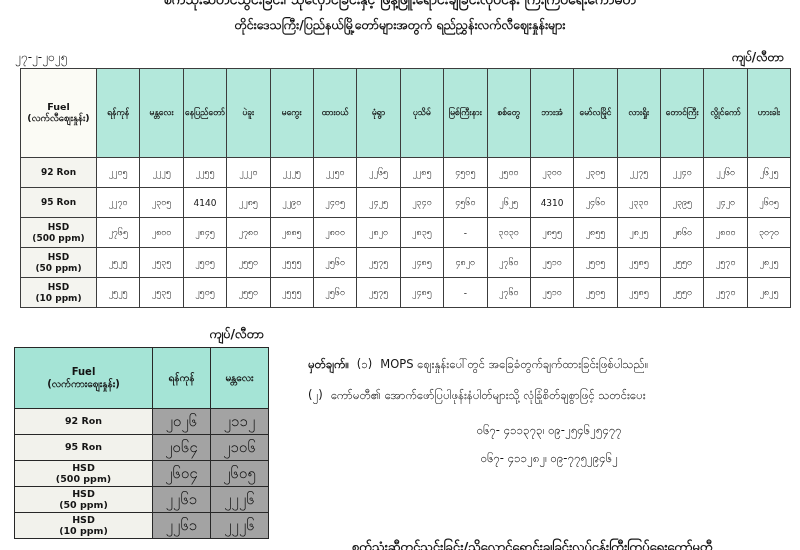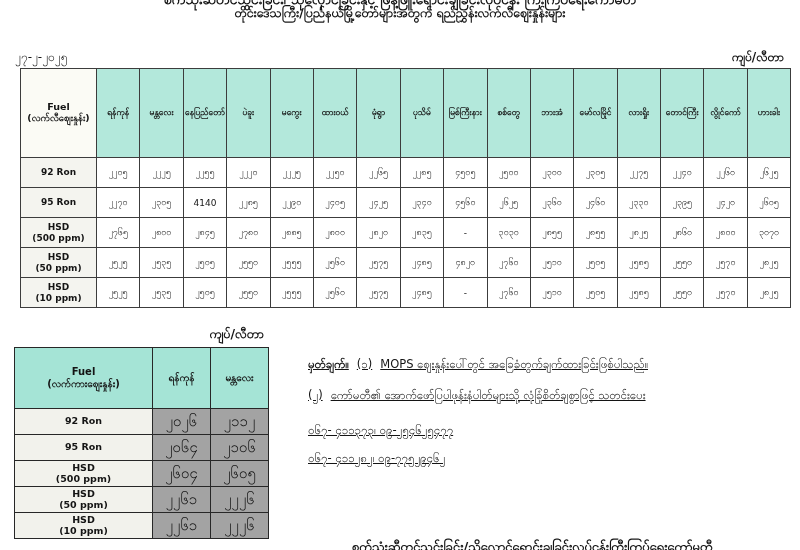--- a/index.html
+++ b/index.html
@@ -6,21 +6,21 @@
   body {
     width:800px; height:550px; position:relative; overflow:hidden;
     background:#ffffff; color:#141414;
     font-family:"DejaVu Sans", sans-serif;
   }
   .top-clip {
     position:absolute; top:-10px; left:0; right:0; text-align:center;
     font-weight:bold; font-size:14px; white-space:nowrap; overflow:hidden;
   }
   .doc-title {
-    position:absolute; top:5px; left:0; right:0; text-align:center;
+    position:absolute; top:17px; left:0; right:0; text-align:center;
     font-size:12.5px; font-weight:bold;
   }
   .date-left  { position:absolute; top:49px; left:15px;  font-size:12px; }
   .unit-right { position:absolute; top:49px; right:16px; font-size:12px; font-weight:bold; }
 
   
   table.retail {
     position:absolute; top:68px; left:20px; width:770px;
     border-collapse:collapse; table-layout:fixed;
   }
@@ -48,27 +48,27 @@
   }
   table.ws thead th {
     background:#a5e4d6; height:60px; font-size:10px; font-weight:bold; line-height:1.25;
   }
   table.ws tbody td { height:25px; background:#a3a3a3; font-size:15px; }
   table.ws tbody td.rowlabel {
     background:#f2f2ec; font-weight:bold; font-size:9.5px; line-height:1.1;
   }
 
   
-  .notes { position:absolute; left:308px; top:356px; width:488px; font-size:11.5px; line-height:1.45;text-decoration:underline; }
+  .notes { position:absolute; left:308px; top:356px; width:488px; font-size:11.5px; line-height:1.45; }
   .note-line1 { display:flex; gap:8px; }
   .note-label { font-weight:bold; flex:0 0 auto; }
   .note-num   { flex:0 0 auto; }
   .note2 { display:flex; gap:8px; margin-top:14px; }
   .note2-text div { margin-bottom:9px; }
-  .phones { margin-top:10px; text-align:left; padding-right:6px; }
+  .phones { margin-top:10px; text-align:center; padding-right:6px; }
   .phone-line { margin-bottom:11px; font-size:11.5px; }
 
   .footer-clip {
     position:absolute; bottom:-7px; left:352px; white-space:nowrap;
     font-weight:bold; font-size:13px; overflow:hidden;
   }
 </style>
 </head>
 <body>
 
@@ -152,21 +152,21 @@
         <td>၂၂၇၀</td>
         <td>၂၃၀၅</td>
         <td>4140</td>
         <td>၂၂၈၅</td>
         <td>၂၂၉၀</td>
         <td>၂၄၀၅</td>
         <td>၂၄၂၅</td>
         <td>၂၃၄၀</td>
         <td>၄၅၆၀</td>
         <td>၂၆၂၅</td>
-        <td>၂၃၆၀</td>
+        <td>4310</td>
         <td>၂၄၆၀</td>
         <td>၂၃၃၀</td>
         <td>၂၃၉၅</td>
         <td>၂၄၂၀</td>
         <td>၂၆၀၅</td>
       </tr>
       <tr>
         <td class="rowlabel">
           <div>HSD</div>
           <div>(500 ppm)</div>

